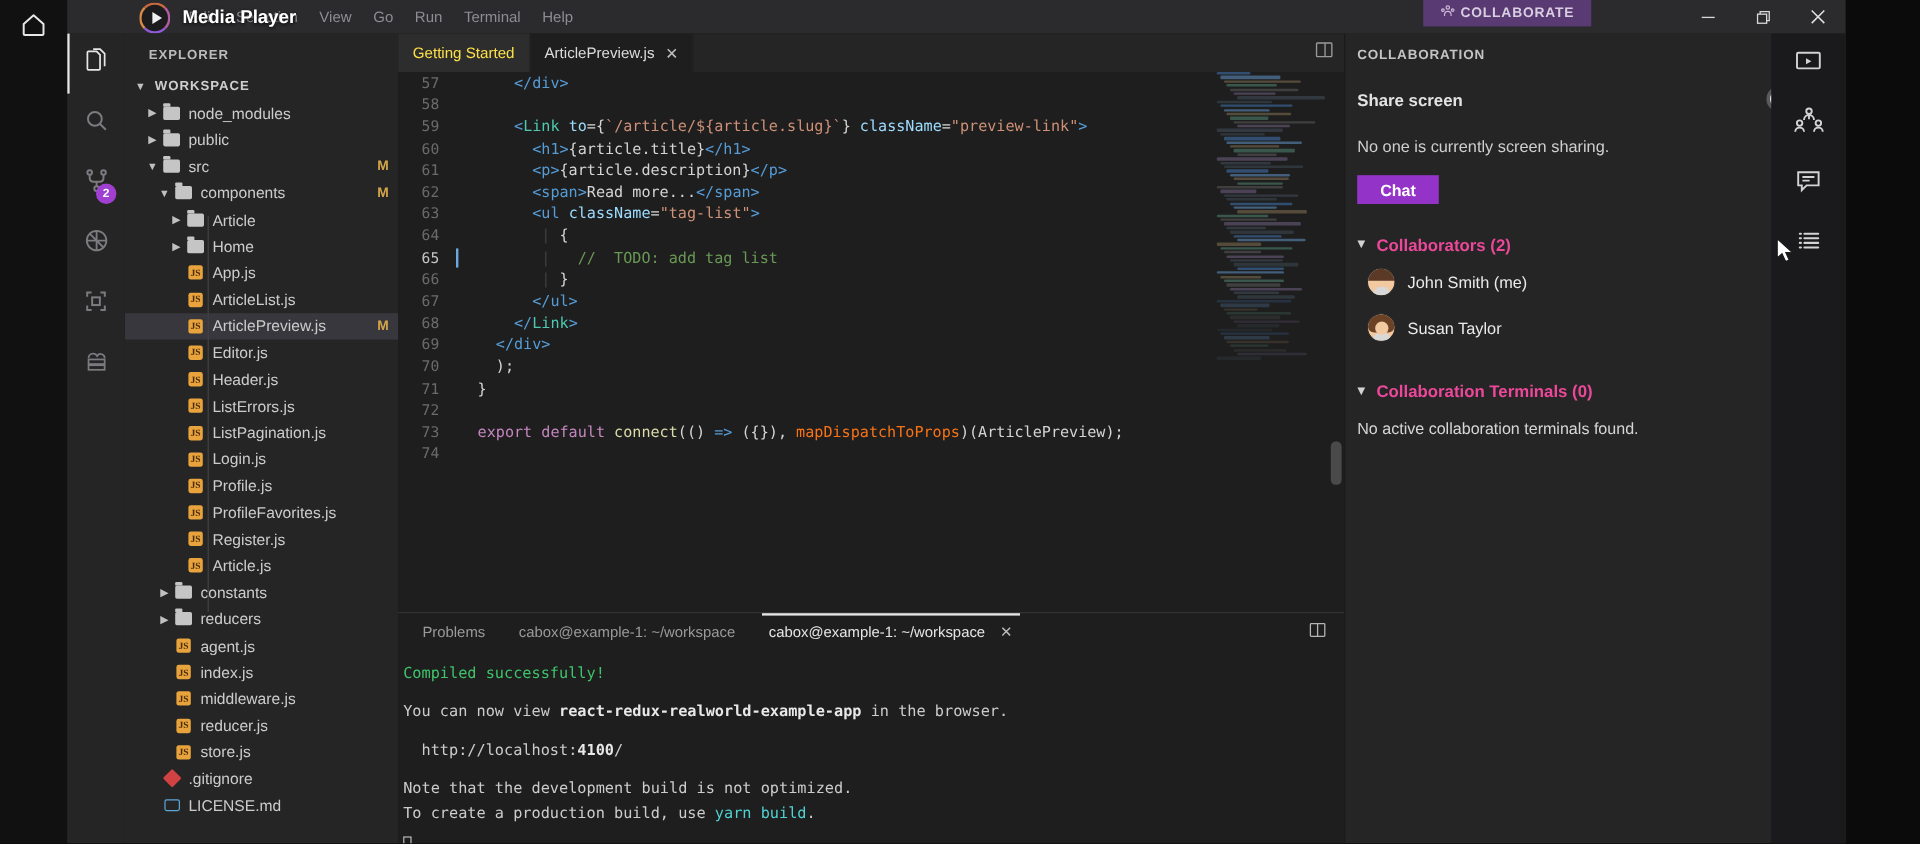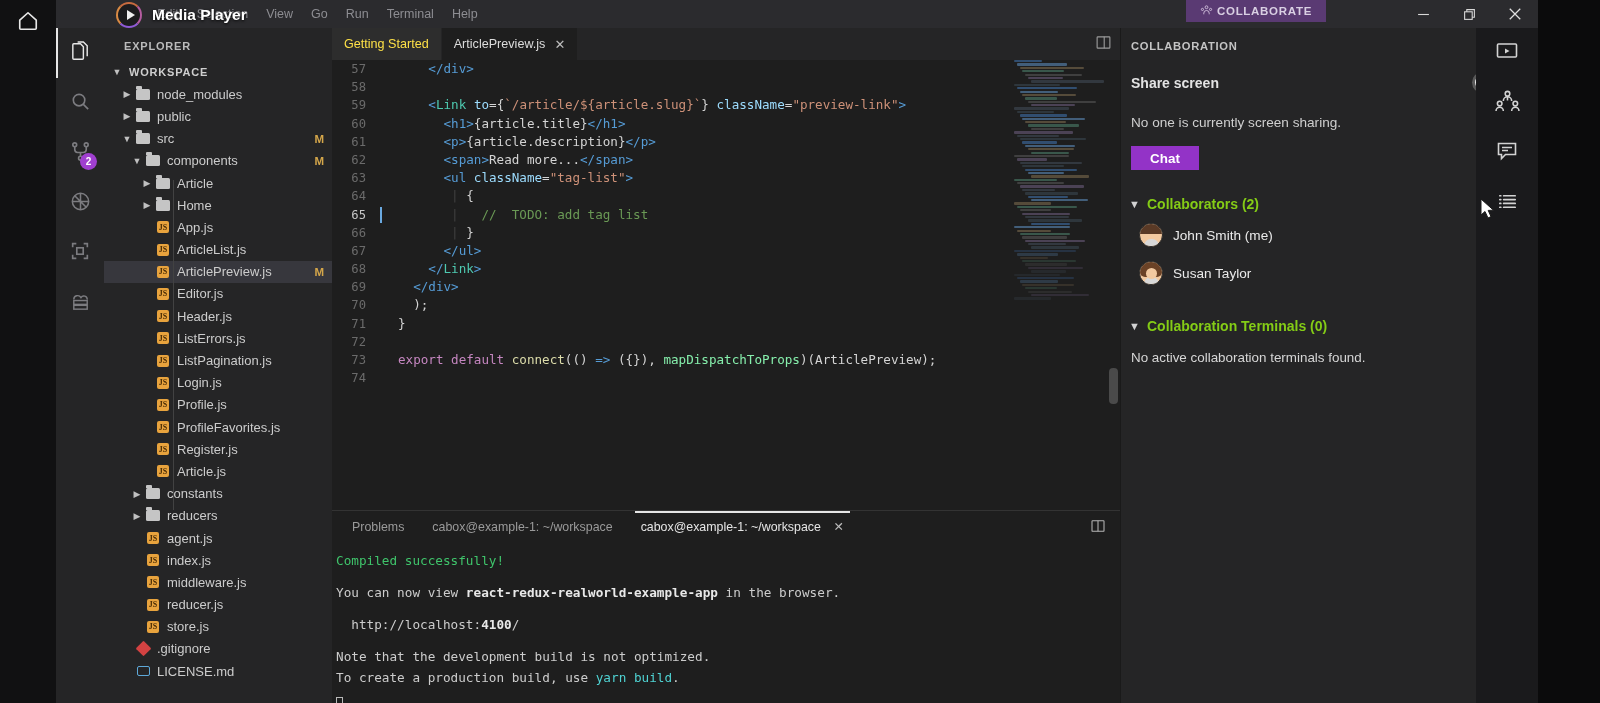--- a/index.html
+++ b/index.html
@@ -208,21 +208,21 @@
   }
   .ctext { padding-left: 12px; }
   .t-tag     { color: #569cd6; }
   .t-tagname { color: #4ec9b0; }
   .t-attr    { color: #9cdcfe; }
   .t-str     { color: #ce9178; }
   .t-punc    { color: #d4d4d4; }
   .t-kw      { color: #c586c0; }
   .t-kw2     { color: #569cd6; }
   .t-fn      { color: #dcdcaa; }
-  .t-var     { color: #86efac; }
+  .t-var     { color: #f97316; }
   .t-com     { color: #6a9955; }
   .t-txt     { color: #d4d4d4; }
   .indent-guide { color: #404040; }
 
   .minimap {
     position: absolute; right: 14px; top: 32px; width: 92px; height: 160px;
     opacity: .75;
   }
   .mm-line { height: 2.3px; margin-bottom: 1.1px; border-radius: 1px; }
   .editor-scroll {
@@ -292,21 +292,21 @@
     margin: 16px 0 0 10px; width: 68px; height: 24px;
     background: #9333c7; color: #fff;
     font-size: 13.4px; font-weight: 700;
     display: flex; align-items: center; justify-content: center;
   }
   .section-hdr {
     display: flex; align-items: center;
     margin: 22px 0 0 0; padding: 0 24px 0 8px; height: 24px;
   }
   .section-hdr .chev { color: #d2d2d2; font-size: 11px; width: 16px; }
-  .section-hdr .ttl { color: #84cc16; font-size: 14px; font-weight: 700; margin-left: 2px; }
+  .section-hdr .ttl { color: #ec4899; font-size: 14px; font-weight: 700; margin-left: 2px; }
   .section-hdr .plus { margin-left: auto; color: #d8d8d8; font-size: 19px; line-height: 1; }
   .person {
     display: flex; align-items: center; height: 38px;
     padding: 0 24px 0 18px; position: relative;
   }
   .avatar {
     width: 24px; height: 24px; border-radius: 50%;
     background: #f2c9a0; position: relative; overflow: hidden;
     border: 1px solid #2a2a2a;
   }

